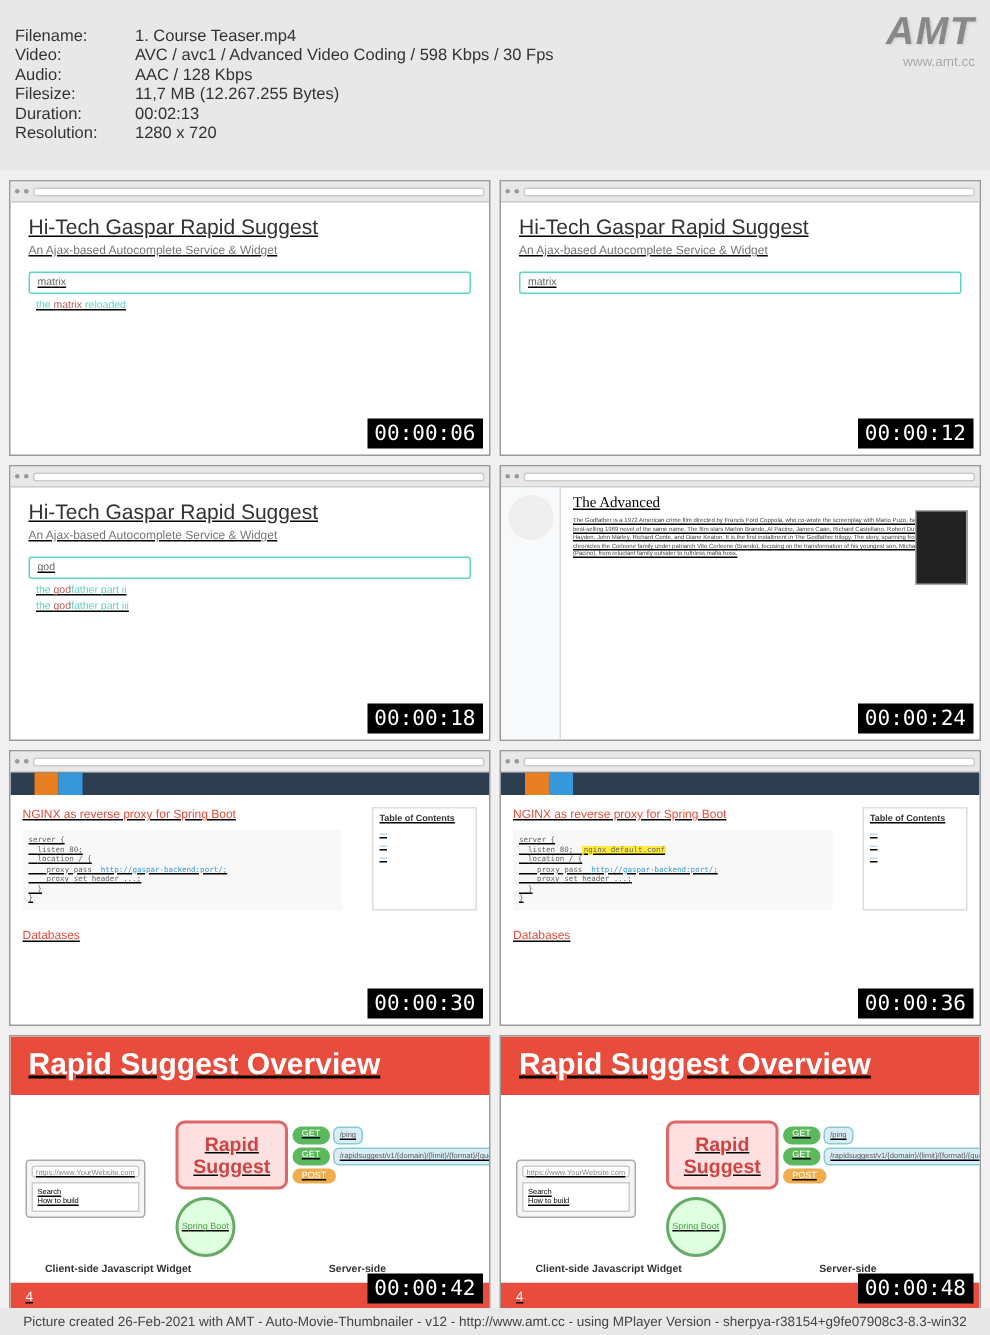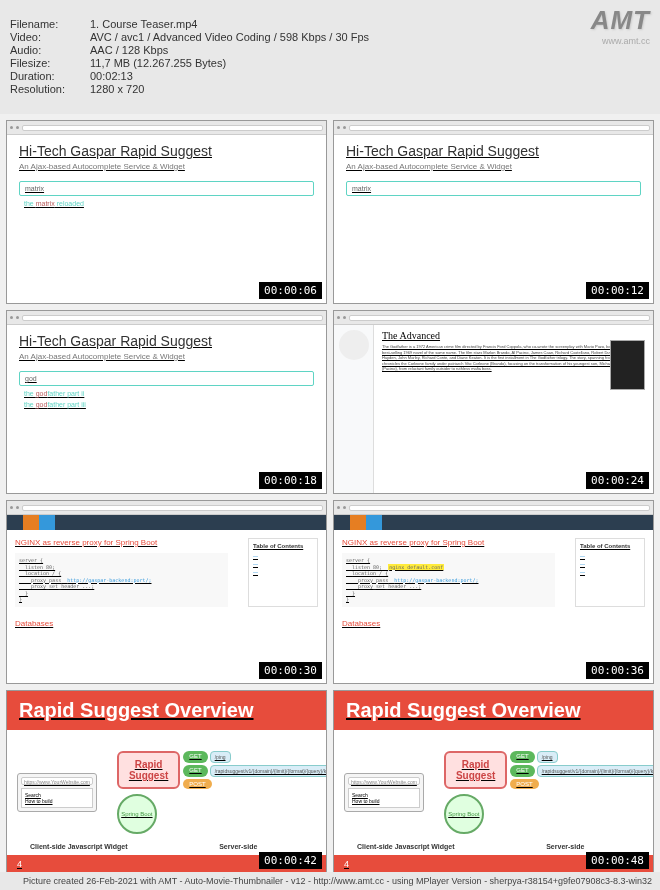--- a/index.html
+++ b/index.html
@@ -53,21 +53,21 @@
       overflow: hidden;
       font-size: 7px;
     }
     .timestamp {
       position: absolute;
       bottom: 4px;
       right: 4px;
       background: #000;
       color: #fff;
       padding: 2px 5px;
-      font-size: 11px;
+      font-size: 14px;
       font-family: monospace;
     }
     .browser-chrome {
       height: 14px;
       background: #e8e8e8;
       border-bottom: 1px solid #ccc;
       display: flex;
       align-items: center;
       padding: 0 3px;
       gap: 3px;
@@ -110,40 +110,40 @@
     .docs-toc-item { font-size: 5px; color: #3498db; padding: 1px 0; }
     .docs-db { font-size: 8px; color: #e74c3c; padding: 4px 8px; }
     .slide { height: 100%; display: flex; flex-direction: column; }
     .slide-header { background: #e74c3c; color: #fff; padding: 8px 12px; }
     .slide-title { font-size: 20px; font-weight: bold; }
     .slide-body { flex: 1; background: #fff; padding: 10px; position: relative; display: flex; gap: 20px; align-items: center; }
     .slide-browser { width: 110px; border: 1px solid #aaa; border-radius: 3px; padding: 3px; background: #f5f5f5; }
     .slide-browser-bar { height: 8px; background: #fff; border: 1px solid #ccc; border-radius: 2px; font-size: 5px; padding: 0 2px; color: #888; line-height: 8px; margin-bottom: 3px; }
     .slide-search { background: #fff; border: 1px solid #ccc; padding: 3px; font-size: 5px; }
     .slide-server { display: flex; flex-direction: column; gap: 5px; }
-    .slide-rapid { background: #ffe0e0; border: 2px solid #d66; border-radius: 6px; padding: 6px 10px; font-size: 10px; color: #c44; font-weight: bold; text-align: center; }
+    .slide-rapid { background: #ffe0e0; border: 2px solid #d66; border-radius: 6px; padding: 6px 10px; font-size: 13px; color: #c44; font-weight: bold; text-align: center; }
     .slide-spring { background: #e0ffe0; border: 2px solid #6a6; border-radius: 50%; width: 40px; height: 40px; font-size: 6px; color: #494; display: flex; align-items: center; justify-content: center; text-align: center; }
     .slide-pill { border-radius: 8px; padding: 2px 6px; font-size: 6px; color: #fff; display: inline-block; }
     .slide-get { background: #5cb85c; }
     .slide-post { background: #f0ad4e; }
     .slide-url { background: #d9edf7; border: 1px solid #8cc; border-radius: 4px; padding: 2px 4px; font-size: 5px; color: #555; }
     .slide-footer { background: #e74c3c; padding: 4px 10px; font-size: 9px; color: #fff; display: flex; justify-content: space-between; }
     .slide-labels { position: absolute; bottom: 5px; left: 0; right: 0; display: flex; font-size: 7px; color: #333; font-weight: bold; }
     .slide-label-left { width: 45%; text-align: center; }
     .slide-label-right { flex: 1; text-align: center; }
     .footer {
       position: absolute;
       bottom: 0;
       left: 0;
       right: 0;
       background: #e8e8e8;
       padding: 4px 8px;
       font-size: 9px;
       color: #444;
-      text-align: right;
+      text-align: center;
     }
     .code-line { white-space: pre; }
   </style>
 </head>
 <body>
 
 <div class="header">
   <div class="header-row">
     <span class="header-label">Filename:</span>
     <span class="header-value">1. Course Teaser.mp4</span>

